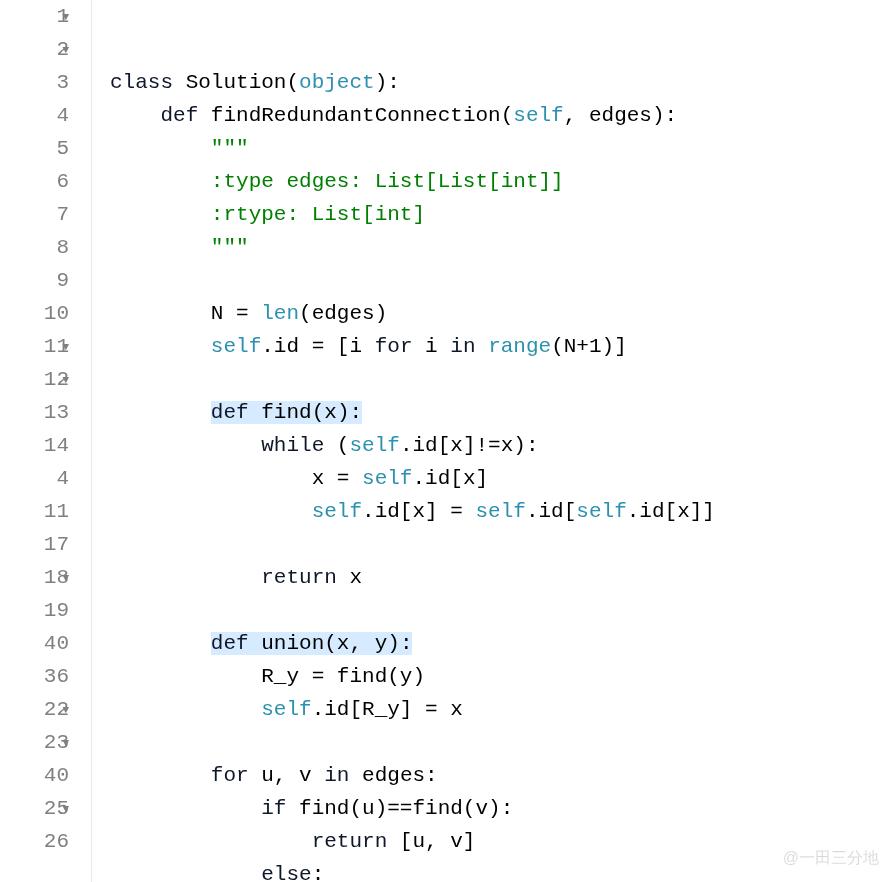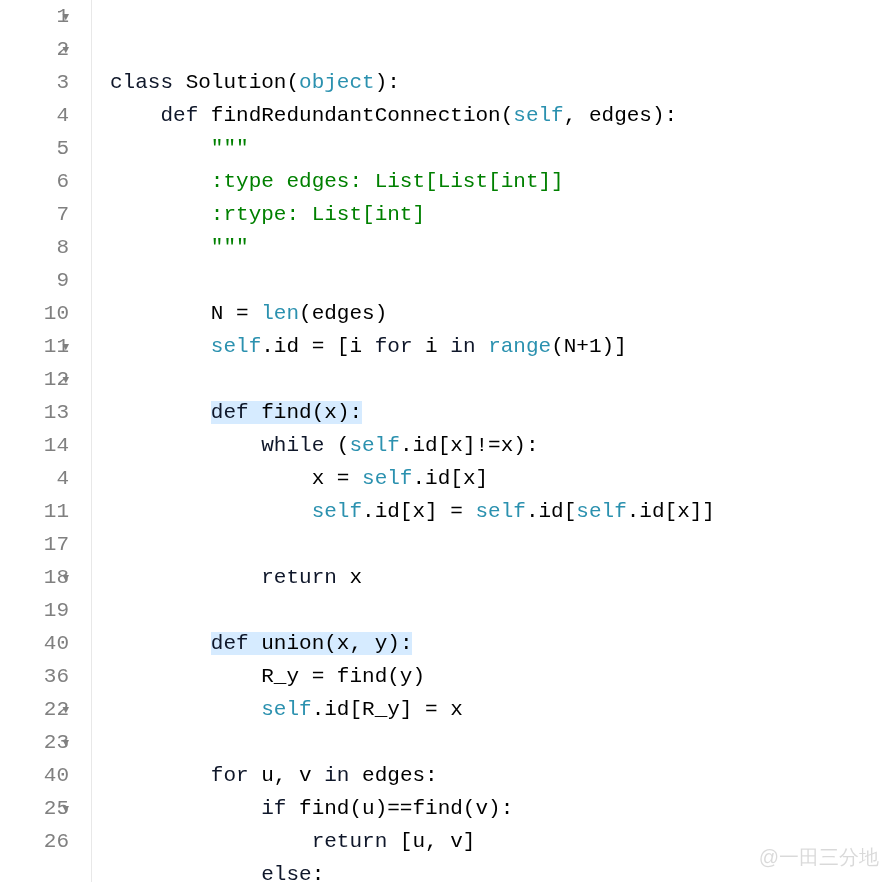--- a/index.html
+++ b/index.html
@@ -52,21 +52,21 @@
   .str  { color: #008000; }      
   .num  { color: #000000; }
   .punct{ color: #000000; }
   .hl { background: #d6ebff; }   
   .watermark {
     position: absolute;
     right: 10px;
     bottom: 8px;
     color: rgba(0,0,0,0.15);
     font-family: sans-serif;
-    font-size: 20px;
+    font-size: 16px;
     user-select: none;
   }
 </style>
 </head>
 <body>
 
 <div class="gutter" id="gutter">
     <div class="gutter-line">1<span class="fold-marker">▼</span></div>
     <div class="gutter-line">2<span class="fold-marker">▼</span></div>
     <div class="gutter-line">3</div>

